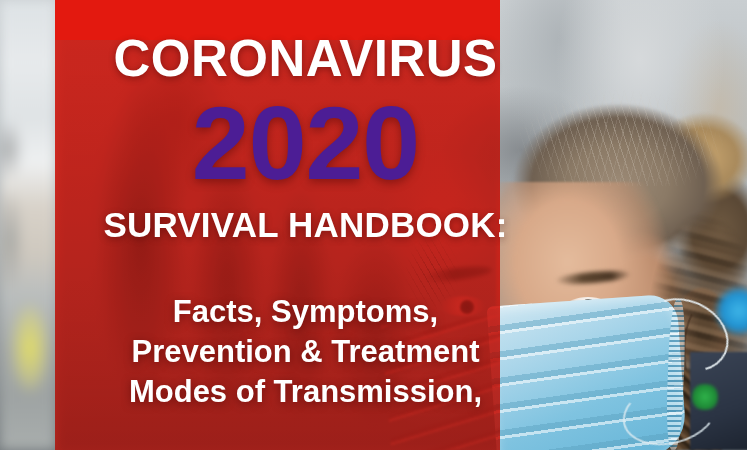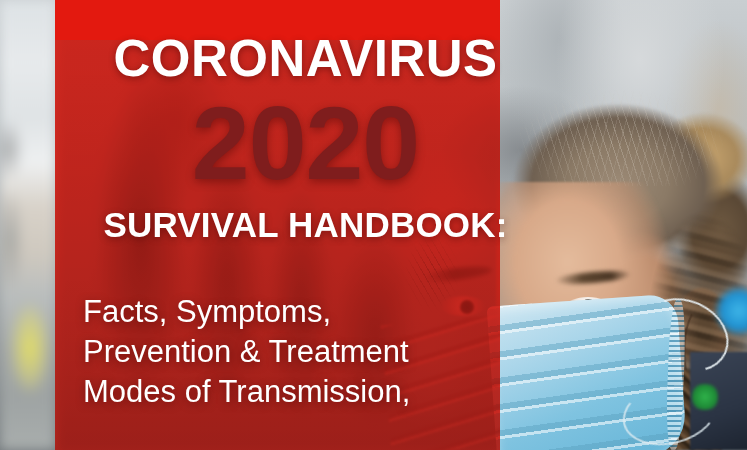--- a/index.html
+++ b/index.html
@@ -372,21 +372,21 @@
     font-weight: bold;
     letter-spacing: 0.5px;
     line-height: 1;
     text-shadow: 0 2px 7px rgba(60,0,0,0.45);
   }
   .t-2020 {
     position: absolute;
     left: 0; top: 91px;
     width: 445px;
     text-align: center;
-    color: #7f1d1d;
+    color: #4c1d95;
     font-size: 104px;
     font-weight: bold;
     letter-spacing: -1px;
     line-height: 1;
     text-shadow: 0 3px 10px rgba(60,0,0,0.42);
   }
   .t-handbook {
     position: absolute;
     left: 0; top: 207px;
     width: 445px;
@@ -395,24 +395,24 @@
     font-size: 35px;
     font-weight: bold;
     letter-spacing: 0.2px;
     line-height: 1;
     text-shadow: 0 2px 7px rgba(60,0,0,0.45);
   }
   .t-sub {
     position: absolute;
     left: 0; top: 292px;
     width: 445px;
-    text-align: left;
+    text-align: center;
     color: #ffffff;
     font-size: 31px;
-    font-weight: normal;
+    font-weight: bold;
     line-height: 40px;
     text-shadow: 0 2px 8px rgba(60,0,0,0.5);
   }
   .t-sub .sub-line { display: block; }
 </style>
 </head>
 <body>
 
 <div class="poster">
 

